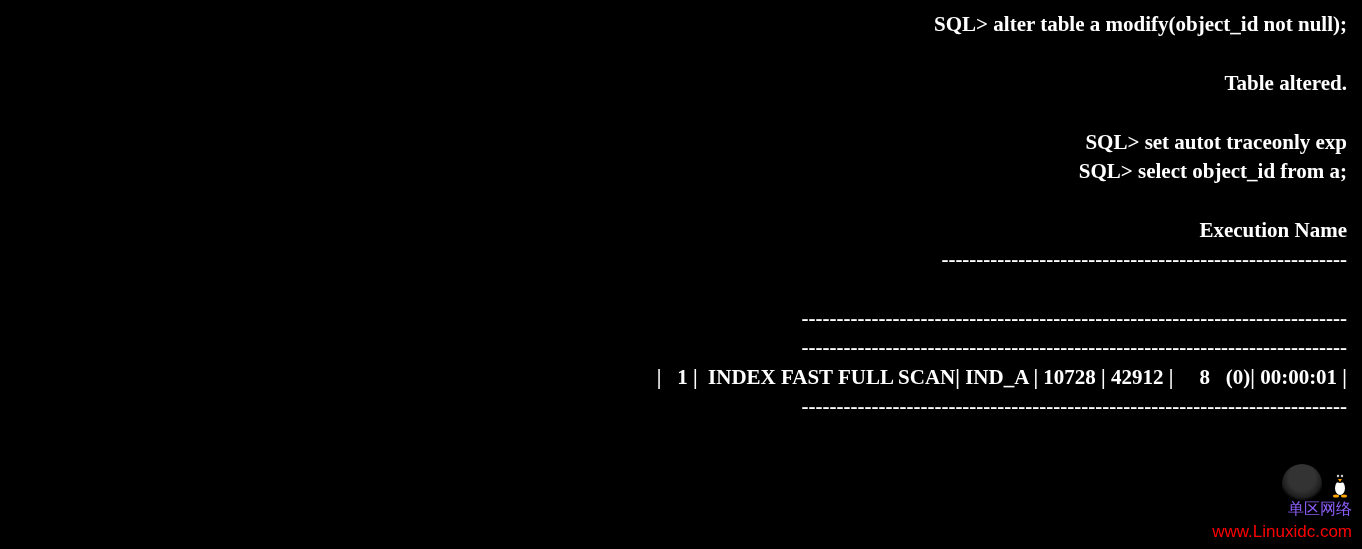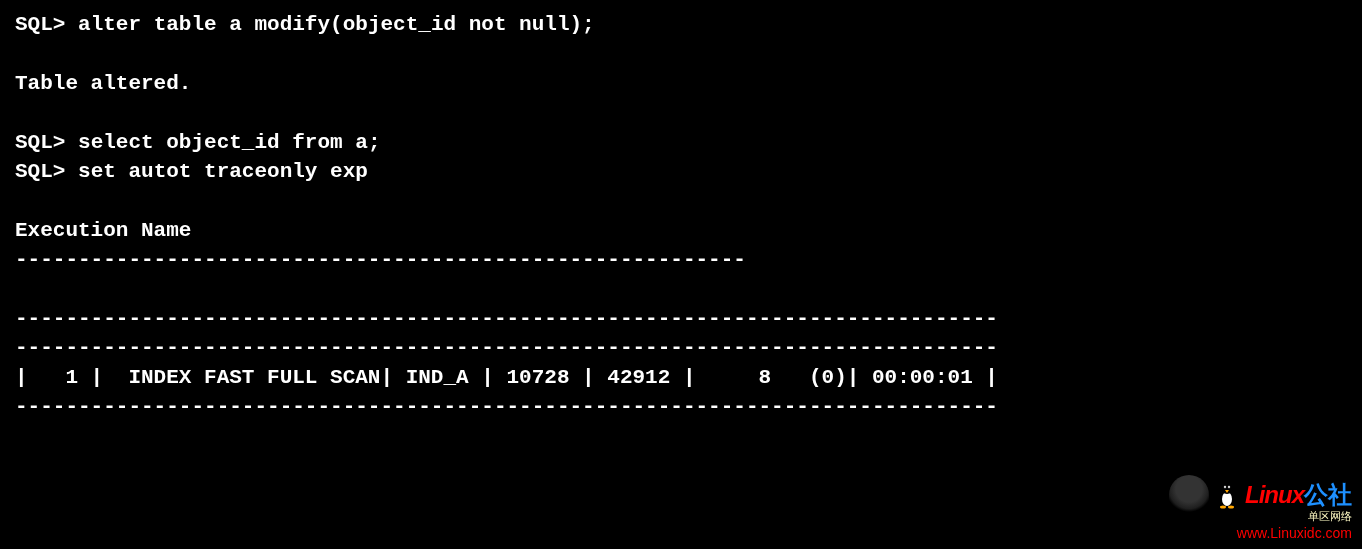--- a/index.html
+++ b/index.html
@@ -12,21 +12,22 @@
       font-weight: bold;
       line-height: 1.4;
       width: 1362px;
       height: 549px;
       box-sizing: border-box;
       position: relative;
       overflow: hidden;
     }
     .line {
       white-space: pre;
-      font-family: Liberation Mono, monospace;
+      font-family: Liberation Serif, serif;
+      text-align: right;
     }
     .blank-line {
       height: 1.4em;
     }
     .watermark {
       position: absolute;
       bottom: 5px;
       right: 10px;
       text-align: right;
       font-family: sans-serif;
@@ -48,21 +49,21 @@
       color: #1e90ff;
       font-size: 24px;
       font-weight: bold;
     }
     .watermark .brand-cn {
       color: #999999;
       font-size: 18px;
       font-weight: normal;
     }
     .watermark .url {
-      font-size: 14px;
+      font-size: 17px;
       color: #ff0000;
       font-weight: normal;
     }
     .penguin {
       width: 24px;
       height: 28px;
       display: inline-block;
     }
     .mushroom {
       width: 40px;
@@ -74,22 +75,22 @@
     }
   </style>
 </head>
 <body>
 
 <div>
   <div class="line"><span>SQL&gt;</span> <span>alter table a modify(object_id not null);</span></div>
   <div class="blank-line"></div>
   <div class="line">Table altered.</div>
   <div class="blank-line"></div>
+  <div class="line"><span>SQL&gt;</span> <span>set autot traceonly exp</span></div>
   <div class="line"><span>SQL&gt;</span> <span>select object_id from a;</span></div>
-  <div class="line"><span>SQL&gt;</span> <span>set autot traceonly exp</span></div>
   <div class="blank-line"></div>
   <div class="line">Execution Name</div>
   <div class="line">----------------------------------------------------------</div>
   <div class="blank-line"></div>
   <div class="line">------------------------------------------------------------------------------</div>
   <div class="line">------------------------------------------------------------------------------</div>
   <div class="line">|   1 |  INDEX FAST FULL SCAN| IND_A | 10728 | 42912 |     8   (0)| 00:00:01 |</div>
   <div class="line">------------------------------------------------------------------------------</div>
 </div>
 
@@ -101,19 +102,16 @@
       <ellipse cx="12" cy="18" rx="5" ry="7" fill="#fff"></ellipse>
       <circle cx="12" cy="7" r="6" fill="#000"></circle>
       <circle cx="10" cy="6" r="1.2" fill="#fff"></circle>
       <circle cx="14" cy="6" r="1.2" fill="#fff"></circle>
       <circle cx="10" cy="6" r="0.5" fill="#000"></circle>
       <circle cx="14" cy="6" r="0.5" fill="#000"></circle>
       <polygon points="10,9 14,9 12,12" fill="#ffa500"></polygon>
       <ellipse cx="8" cy="26" rx="3" ry="1.5" fill="#ffa500"></ellipse>
       <ellipse cx="16" cy="26" rx="3" ry="1.5" fill="#ffa500"></ellipse>
     </svg>
-    <span>
-      <span class="brand">Linux</span><span class="brand-suffix">公社</span>
-    </span>
   </div>
-  <div class="brand-cn" style="color:#fef9c3;font-size:11px;margin-top:-6px;">单区网络</div>
+  <div class="brand-cn" style="color:#8b5cf6;font-size:16px;margin-top:-6px;">单区网络</div>
   <div class="url">www.Linuxidc.com</div>
 </div>
 
 </body></html>

